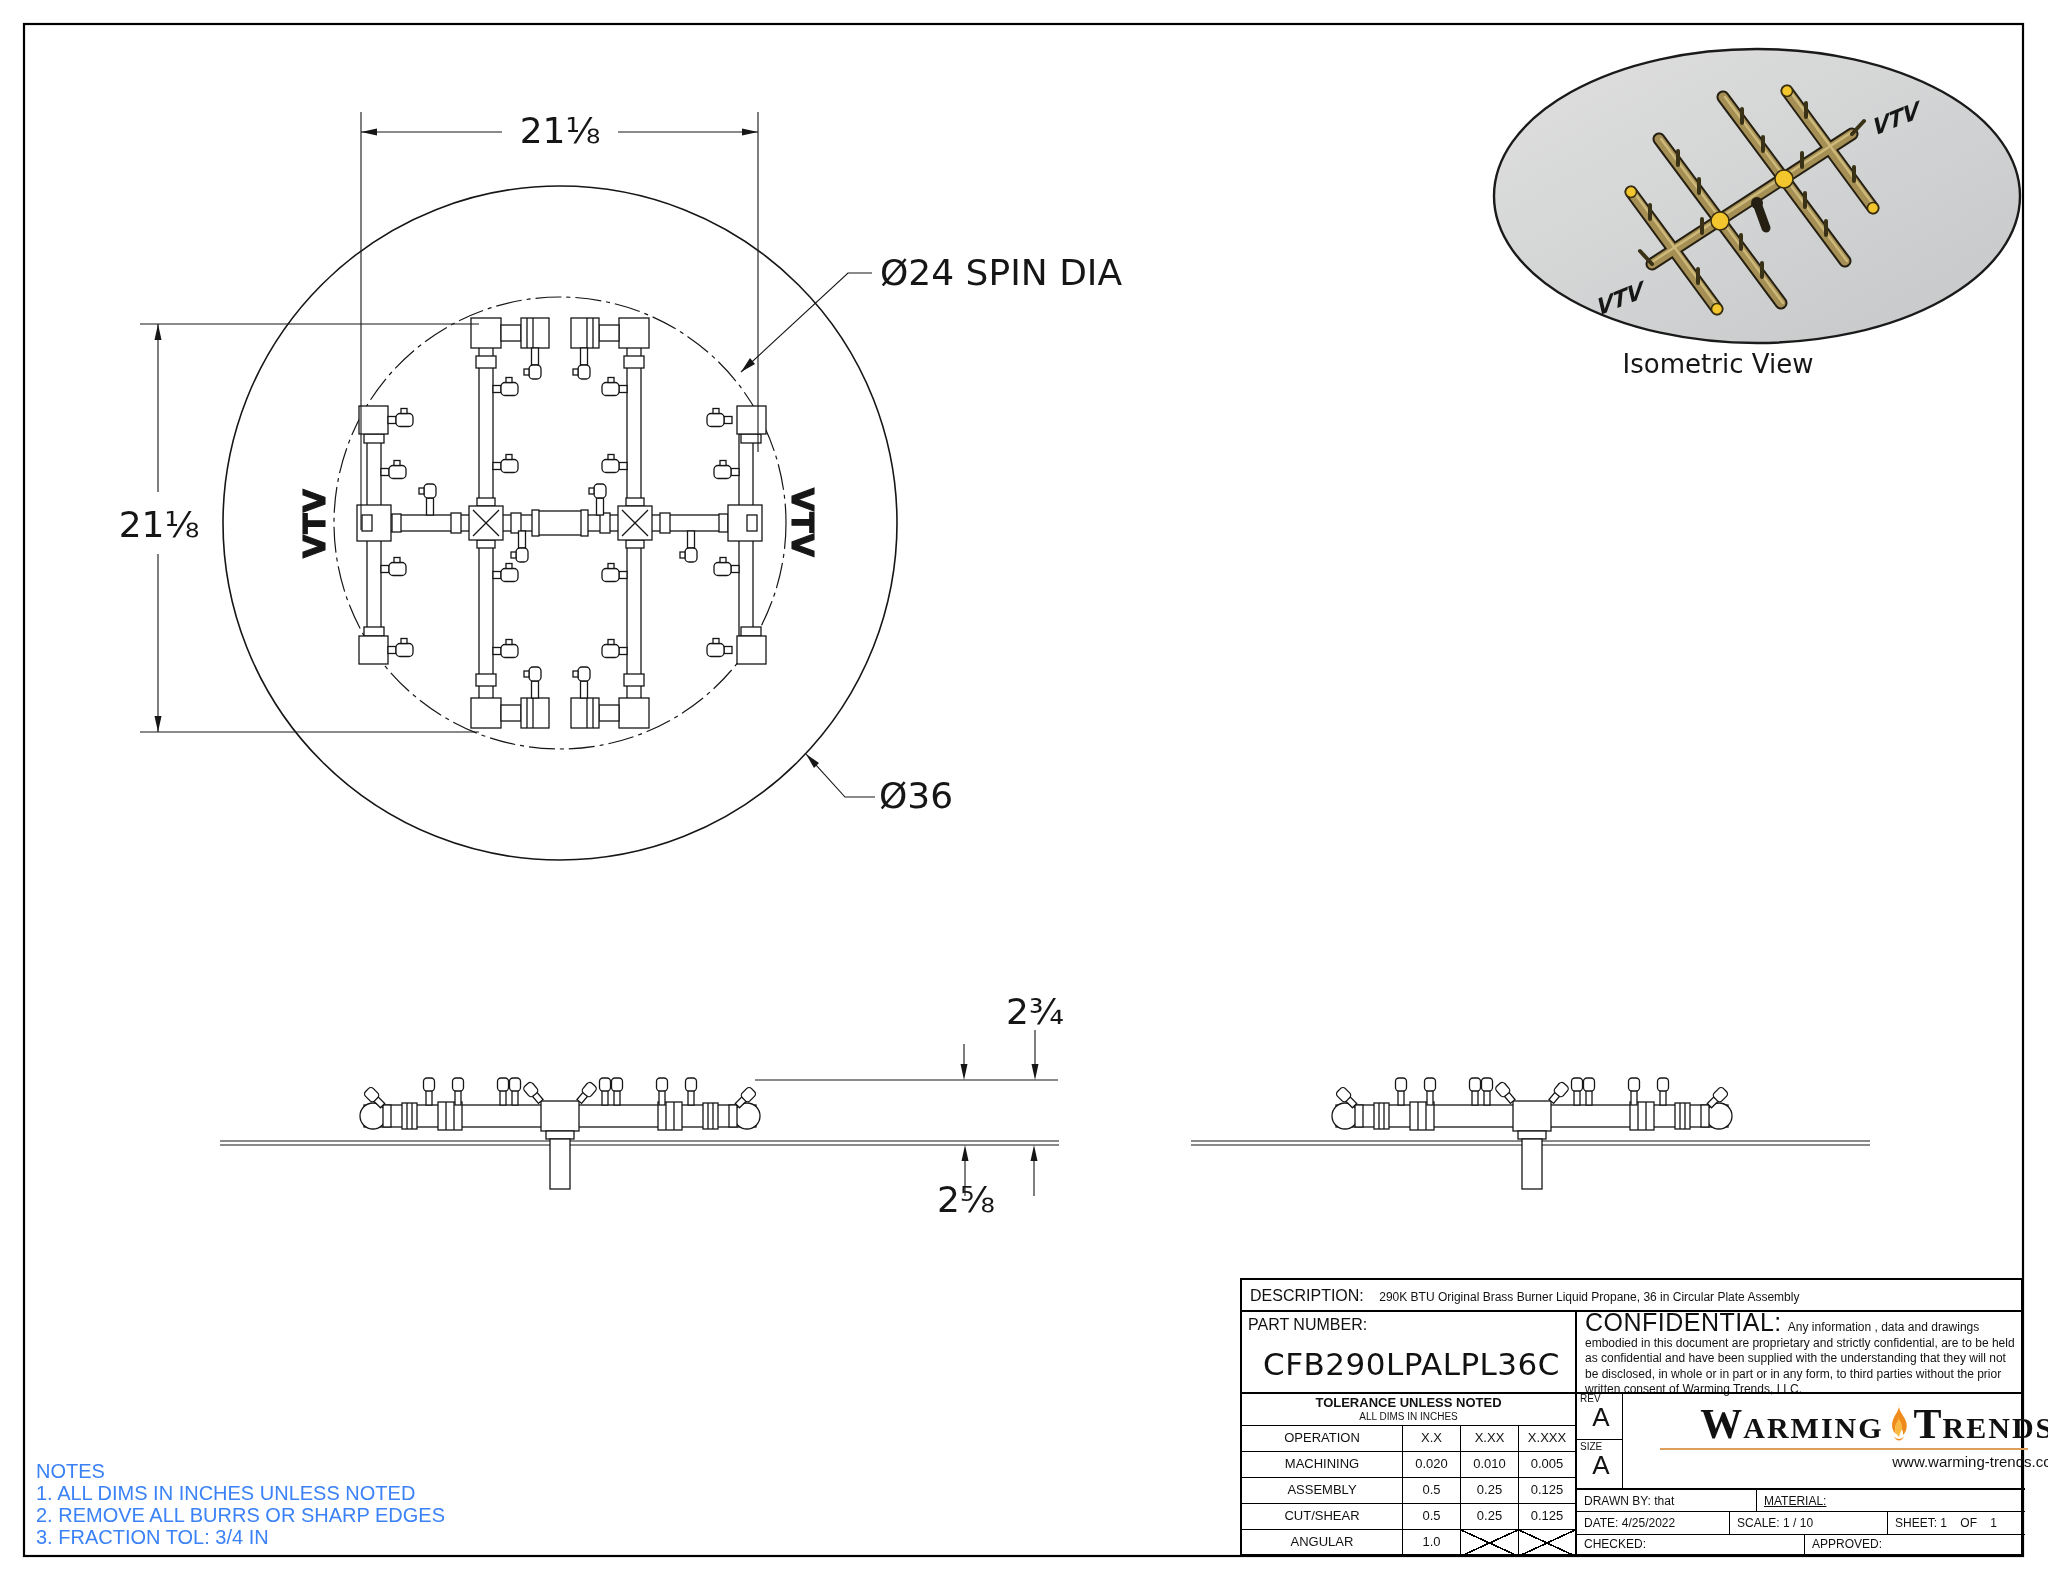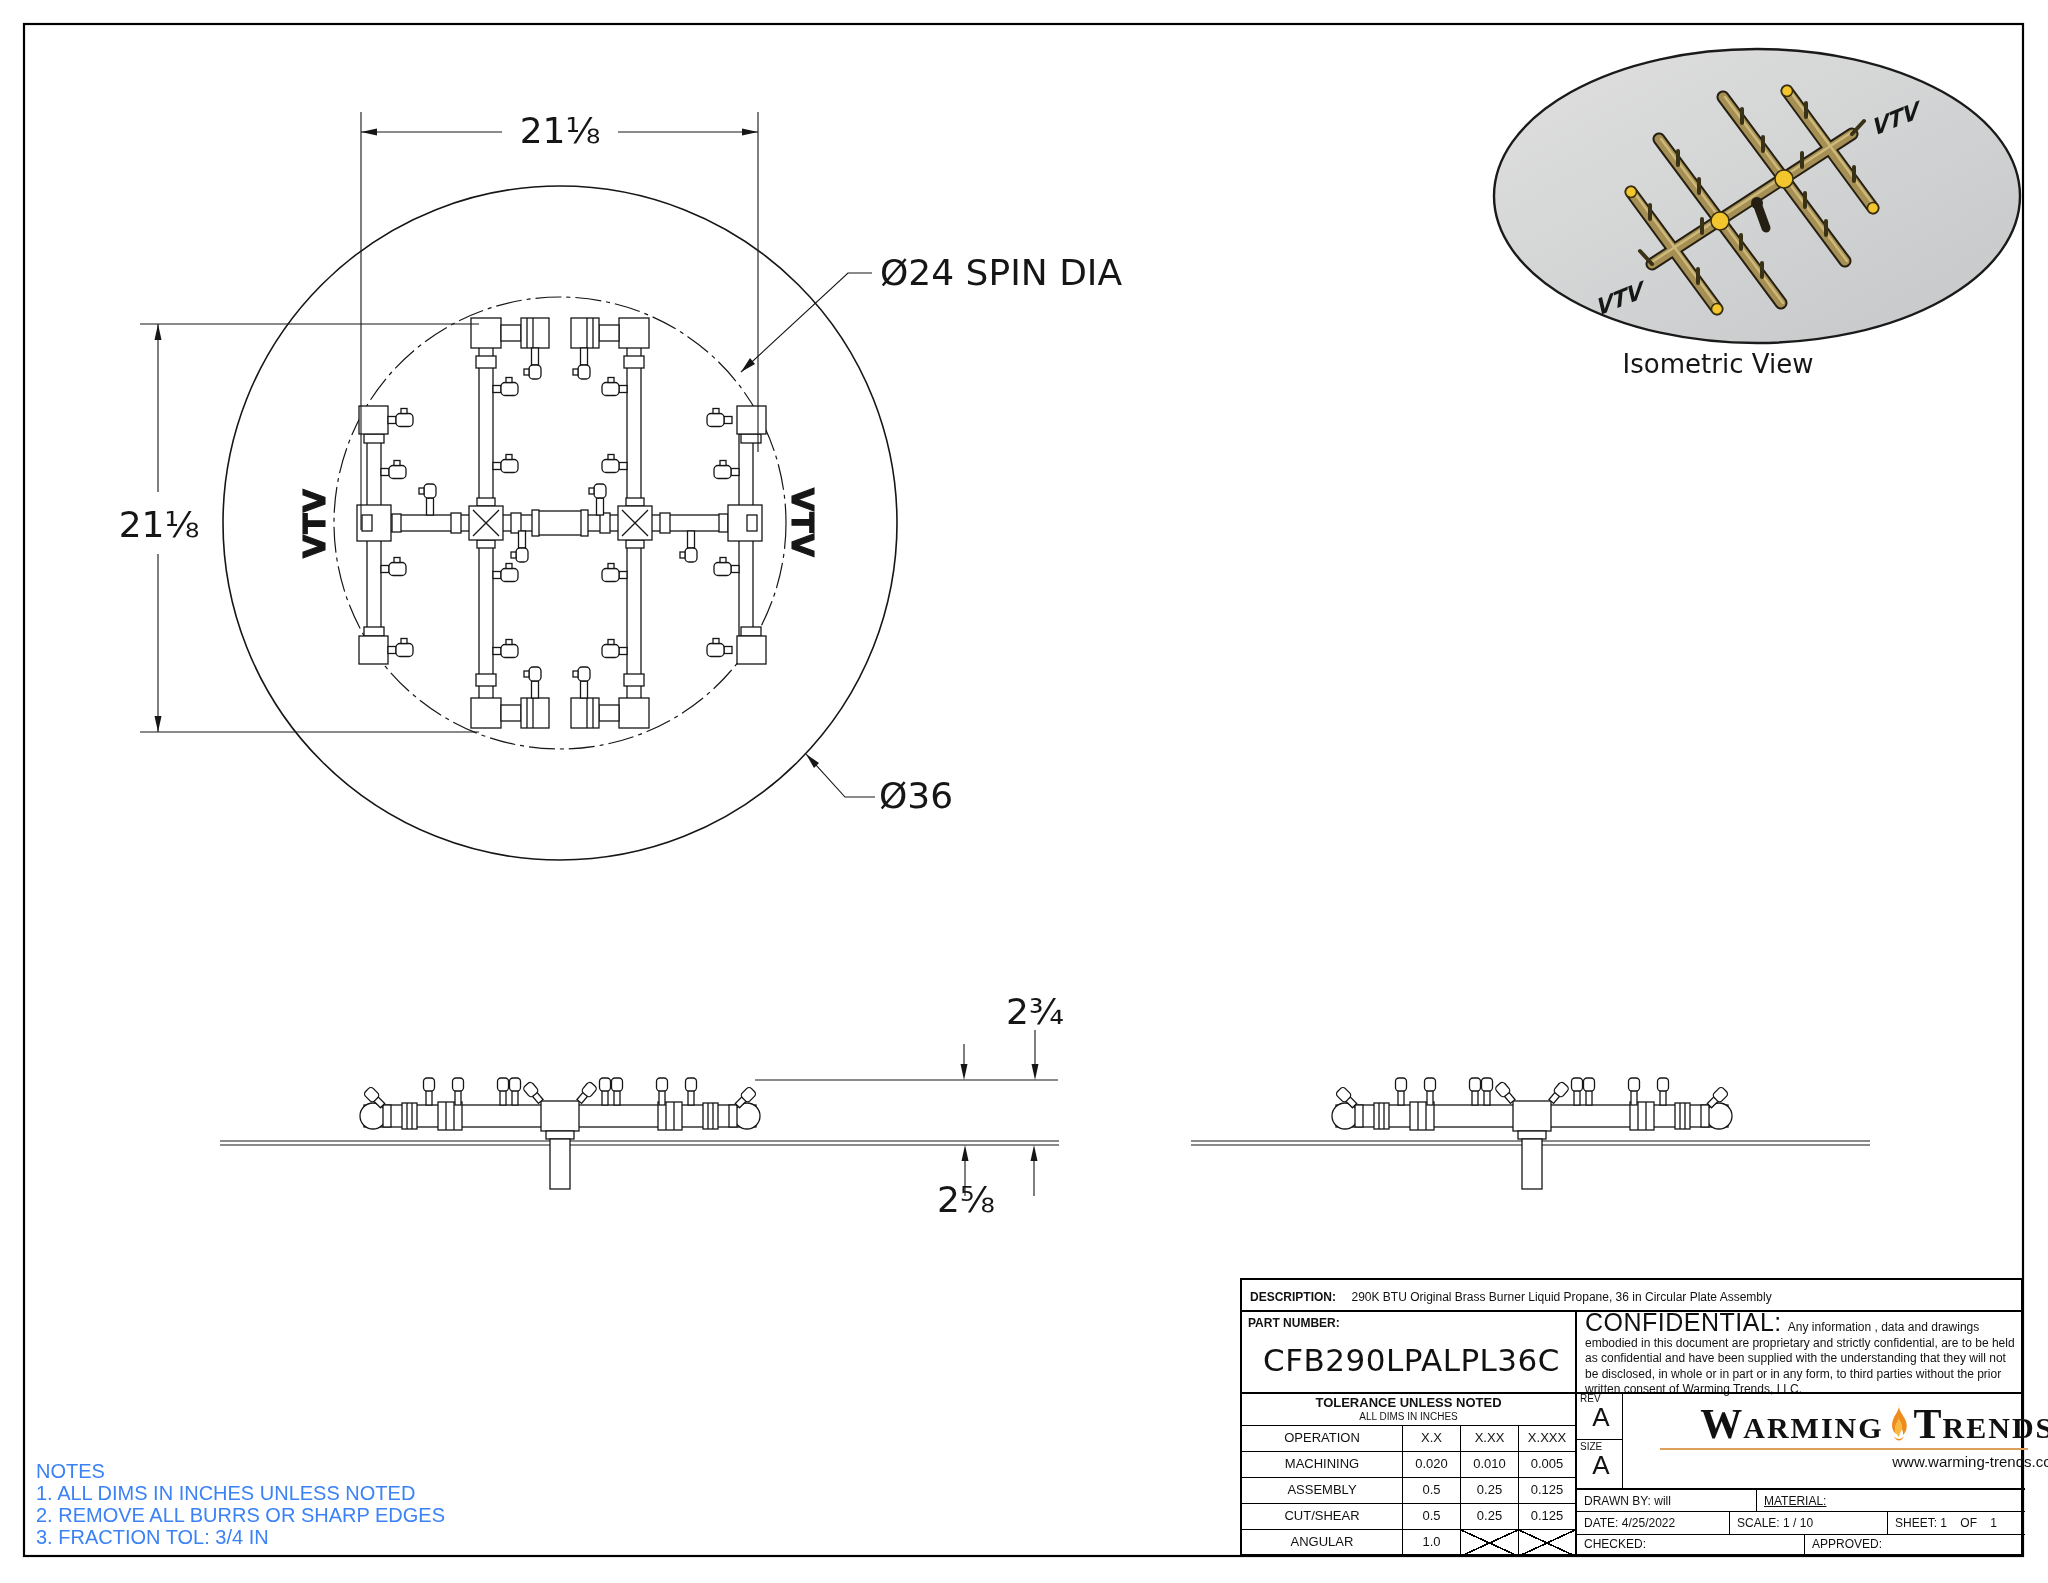--- a/index.html
+++ b/index.html
@@ -9,21 +9,21 @@
 
   
   .notes{position:absolute;left:36px;top:1460px;font-size:20px;line-height:22px;color:#3b82f6;
          font-family:"Liberation Sans",sans-serif;}
 
   
   .tb{position:absolute;left:1240px;top:1278px;width:783px;height:278px;border:2px solid #000;
       box-sizing:border-box;background:#fff;}
   .tb *{box-sizing:border-box;}
   .cell{position:absolute;}
-  .lbl{font-size:12px;font-weight:bold;}
+  .lbl{font-size:16px;}
   .tb-desc{left:0;top:0;width:100%;height:32px;border-bottom:2px solid #000;padding:7px 0 0 8px;}
   .tb-desc .val{font-size:12px;margin-left:11px;}
   .tb-part{left:0;top:32px;width:333px;height:80px;padding:4px 0 0 6px;border-radius:9px;}
   .part-num{font-size:31px;letter-spacing:0.5px;text-align:center;margin-top:12px;font-family:"DejaVu Sans",sans-serif;}
   .tb-conf{left:333px;top:32px;width:450px;height:80px;border-left:2px solid #000;padding:3px 8px 0 8px;
            font-size:12px;line-height:15.5px;}
   .conf-big{font-size:25px;letter-spacing:0.5px;margin-right:6px;}
   .tb-bottom-divider{left:0;top:112px;width:100%;height:0;border-top:2px solid #000;}
   
   .tb-tol{left:0;top:112px;width:333px;height:162px;}
@@ -422,21 +422,21 @@
               <path d="M8,34 C10,38 16,38 18,34 C16,40 10,40 8,34 Z" fill="#ef8b1d"></path>
             </svg></span><span class="b1">T</span><span class="b2">RENDS</span><span class="reg">®</span>
     </div>
     <div class="brand-rule"></div>
     <div class="site">www.warming-trends.com</div>
   </div>
 
   <div class="cell tb-drawn">
     <div class="hcell" style="left:0;width:180px;">
       <span>DRAWN BY:</span>
-      <span>will</span>
+      <span>that</span>
     </div>
     <div class="hcell last" style="left:180px;width:270px;text-decoration:underline;">
       <span>MATERIAL:</span>
       <span></span>
     </div>
   </div>
 
   <div class="cell tb-date">
     <div class="hcell" style="left:0;width:153px;">
       <span>DATE:</span>

